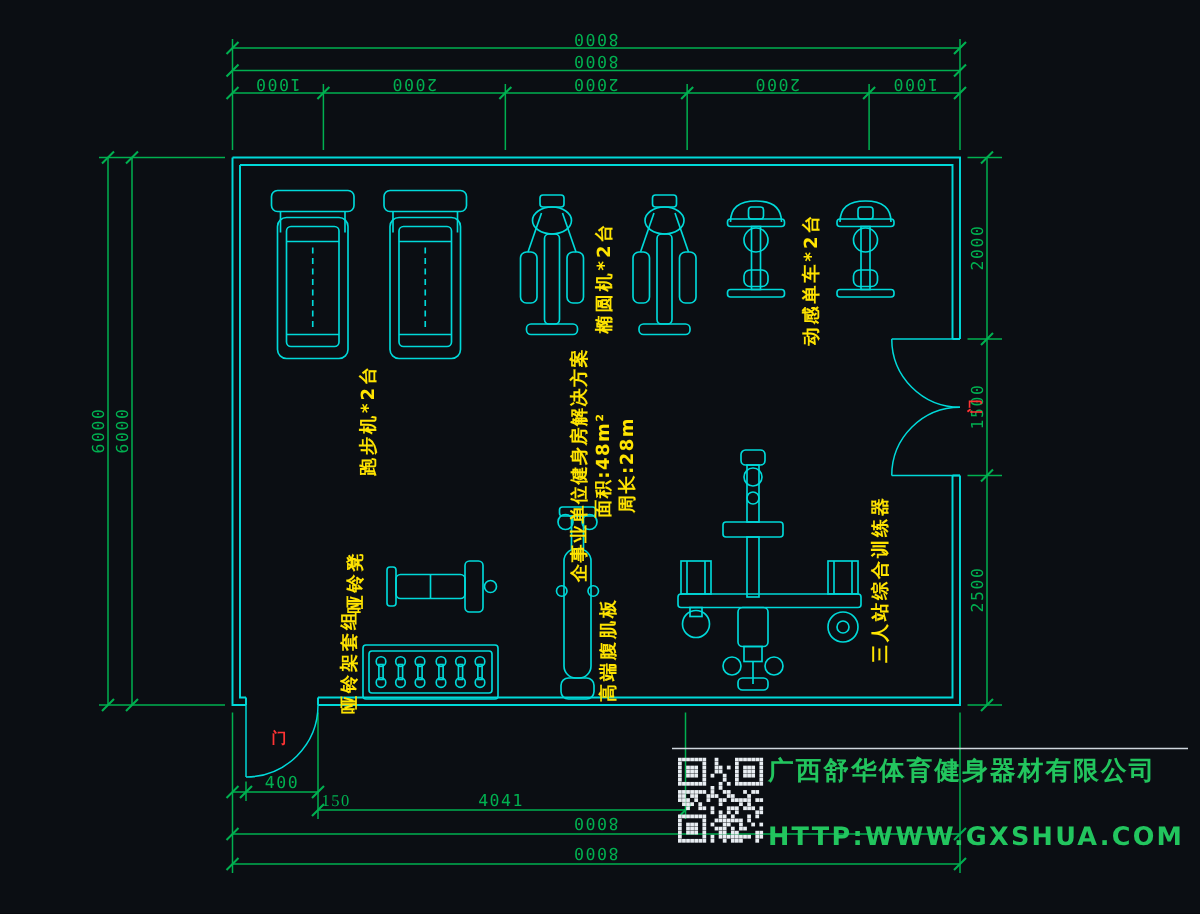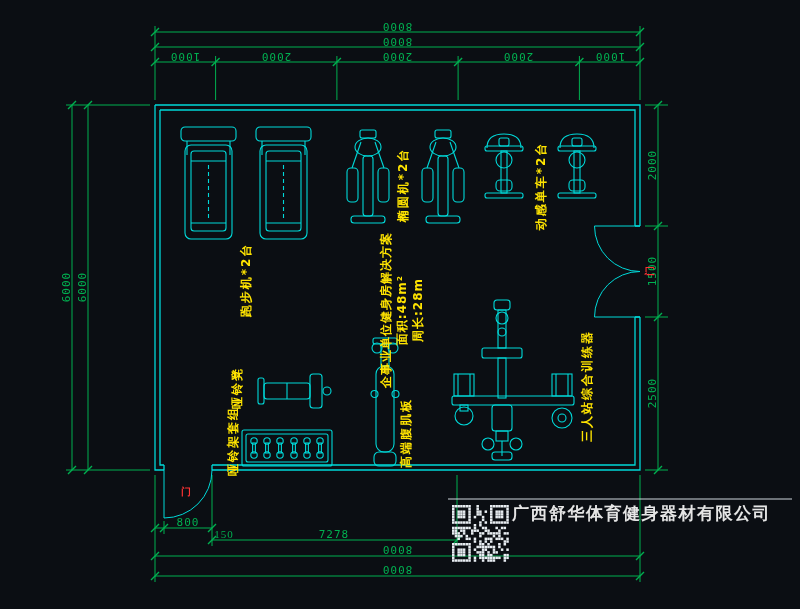--- a/index.html
+++ b/index.html
@@ -24,21 +24,21 @@
   }
   .solution{
     position:absolute;left:402px;top:310px;
     transform:translate(-50%,-50%) rotate(-90deg);
     color:#ffe400;font-weight:bold;font-size:12px;line-height:16px;
     text-align:center;white-space:nowrap;letter-spacing:1px;
   }
   .doorlabel{
     position:absolute;color:#ff3333;font-weight:bold;font-size:10px;white-space:nowrap;
   }
-  .company{position:absolute;color:#e5e5e5;font-weight:bold;white-space:nowrap;}
+  .company{position:absolute;color:#22c55e;font-weight:bold;white-space:nowrap;}
   .company.name{left:512px;top:502px;font-size:17px;letter-spacing:1.5px;}
   .company.tel {left:512px;top:526px;font-size:15px;letter-spacing:1px;}
   .company.web {left:512px;top:548px;font-size:17px;letter-spacing:1.5px;}
   #qr{position:absolute;left:452px;top:505px;}
 </style>
 </head>
 <body>
 
 <div id="stage">
 
@@ -228,23 +228,23 @@
   <div class="dim c180" style="left:518px;top:56px;">2000</div>
   <div class="dim c180" style="left:610px;top:56px;">1000</div>
 
   <div class="dim c90" style="left:66px;top:287px;">6000</div>
   <div class="dim c90" style="left:82px;top:287px;">6000</div>
 
   <div class="dim c90" style="left:652px;top:165px;">2000</div>
   <div class="dim c90" style="left:652px;top:271px;">1500</div>
   <div class="dim c90" style="left:652px;top:393px;">2500</div>
 
-  <div class="dim c" style="left:188px;top:522px;">800</div>
+  <div class="dim c" style="left:188px;top:522px;">400</div>
   <div class="dim c" style="left:224px;top:534px;font-family:Liberation Serif, serif;">150</div>
-  <div class="dim c" style="left:334px;top:534px;">7278</div>
+  <div class="dim c" style="left:334px;top:534px;">4041</div>
   <div class="dim c180" style="left:397px;top:549px;">8000</div>
   <div class="dim c180" style="left:397px;top:569px;">8000</div>
 
   <div class="eqlabel" style="left:246px;top:280px;">跑步机*2台</div>
   <div class="eqlabel" style="left:403px;top:185px;">椭圆机*2台</div>
   <div class="eqlabel" style="left:541px;top:186px;">动感单车*2台</div>
   <div class="eqlabel" style="left:237px;top:388px;">哑铃凳</div>
   <div class="eqlabel" style="left:233px;top:441px;">哑铃架套组</div>
   <div class="eqlabel" style="left:406px;top:433px;">高端腹肌板</div>
   <div class="eqlabel" style="left:587px;top:386px;">三人站综合训练器</div>
@@ -476,14 +476,15 @@
       <rect x="51.57" y="51.57" width="2.50" height="2.50"></rect>
       <rect x="54.29" y="51.57" width="2.50" height="2.50"></rect>
       <rect x="21.71" y="54.29" width="2.50" height="2.50"></rect>
       <rect x="29.86" y="54.29" width="2.50" height="2.50"></rect>
       <rect x="35.29" y="54.29" width="2.50" height="2.50"></rect>
       <rect x="38.00" y="54.29" width="2.50" height="2.50"></rect>
       <rect x="40.71" y="54.29" width="2.50" height="2.50"></rect>
       <rect x="51.57" y="54.29" width="2.50" height="2.50"></rect>
     </svg>
   <div class="company name">广西舒华体育健身器材有限公司</div>
+  <div class="company web">HTTP:WWW.GXSHUA.COM</div>
 
 </div>
 
 </body></html>

